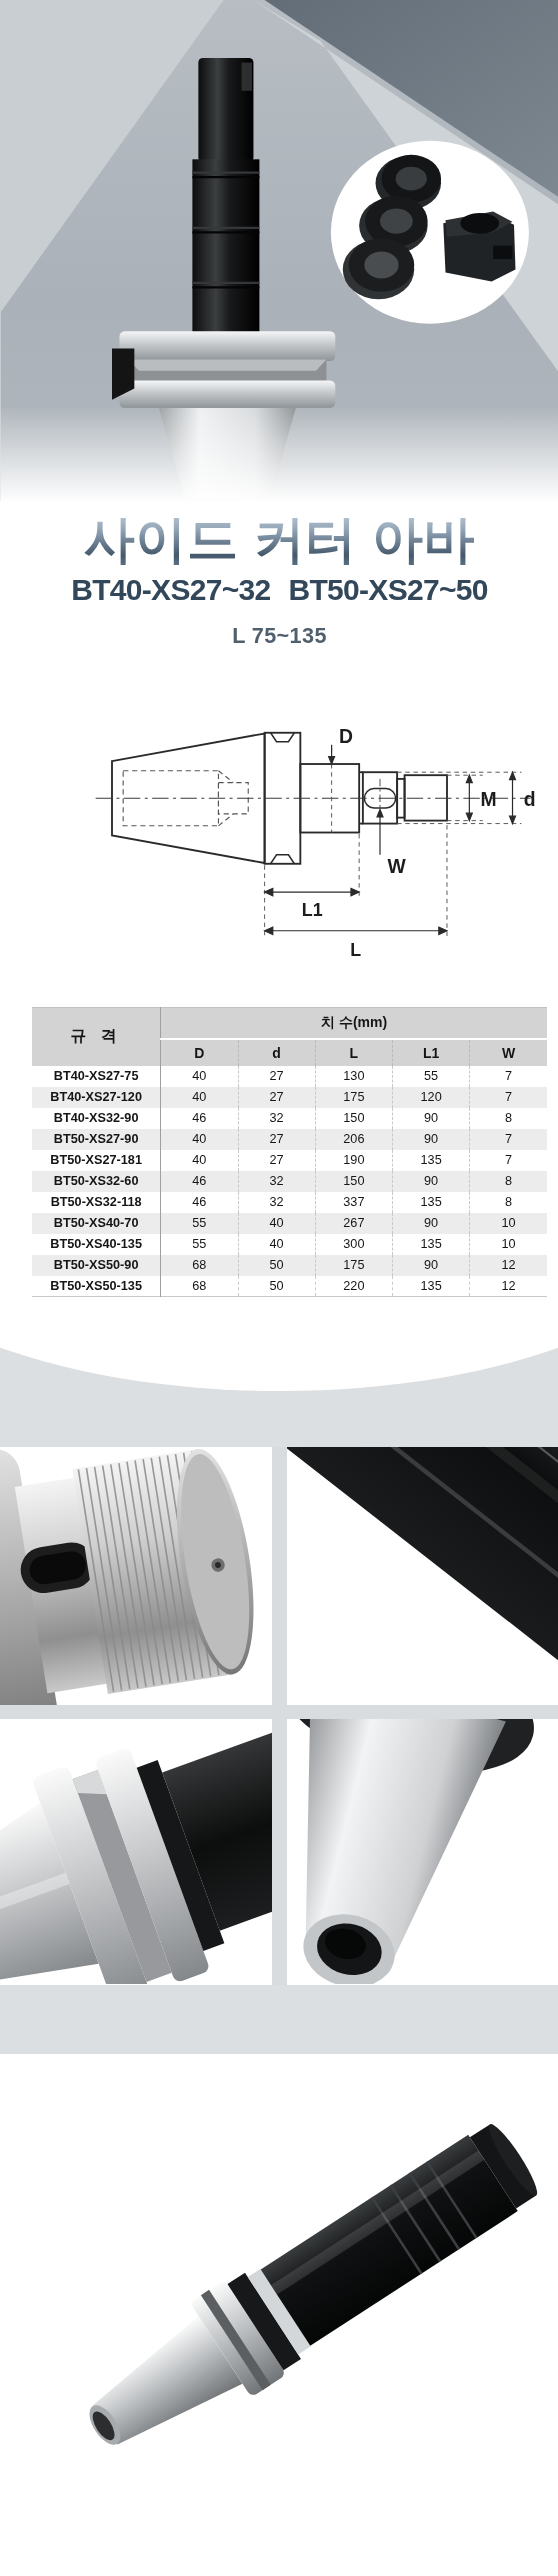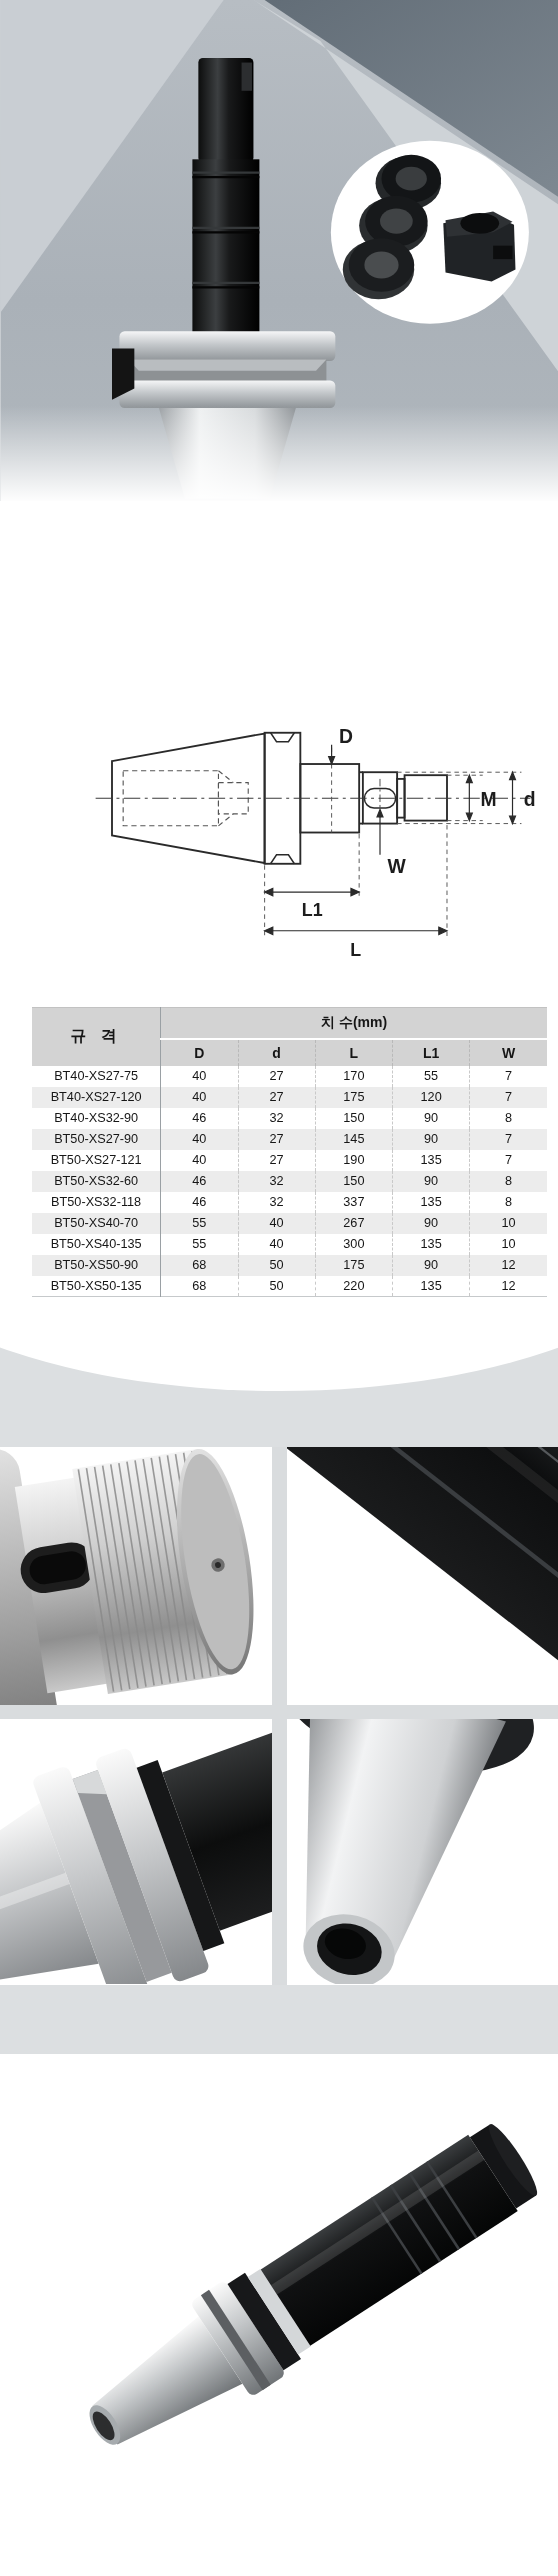--- a/index.html
+++ b/index.html
@@ -38,21 +38,21 @@
   .spec-table col.c-spec { width:25%; }
   .spec-table col.c-dim { width:15%; }
   .spec-table th, .spec-table td { text-align:center; vertical-align:middle; color:#161616; }
   .th-spec { background:#d3d3d3; font-size:15.6px; font-weight:bold; letter-spacing:5.2px;
     border-right:0.7px solid #9aa0a4; }
   .th-dim-group { background:#d3d3d3; font-size:14px; font-weight:bold; height:31px;
     border-bottom:2.2px solid #ffffff; }
   .th-dim { background:#d3d3d3; font-size:14px; font-weight:bold; height:27px; }
   .th-dim + .th-dim { border-left:0.7px dashed #b9b9b9; }
   .spec-table tbody td { height:21px; font-size:12.7px; }
-  .spec-table tbody td.spec-cell { font-weight:normal; border-right:0.7px solid #9aa0a4; }
+  .spec-table tbody td.spec-cell { font-weight:bold; border-right:0.7px solid #9aa0a4; }
   .spec-table tbody td.dim-cell + td.dim-cell { border-left:0.7px dashed #c9c9c9; }
   .spec-table tbody tr:nth-child(even) td { background:#ececec; }
 
   
   .divider-arc { position:absolute; top:1346px; left:0; width:559px; height:101px;
     background:#dcdfe1; overflow:hidden; }
   .divider-arc .arc { position:absolute; top:-298px; left:-25%; width:150%; height:343px;
     background:#ffffff; border-radius:50%; }
   .divider-flat { position:absolute; top:1985px; left:0; width:559px; height:69px; background:#dcdfe1; }
 
@@ -158,20 +158,27 @@
           <path d="M598,296 L662,284 L688,298 L662,312 L600,318 Z" fill="#2e3134"></path>
           <ellipse cx="644" cy="300" rx="26" ry="14" fill="#0c0d0e"></ellipse>
           <rect x="662" y="330" width="26" height="18" fill="#0c0d0e"></rect>
         </g>
       </g>
 
       <rect x="0" y="545" width="750" height="128" fill="url(#fadeg)"></rect>
     </svg>
   </div>
 
+  <div class="title-block">
+    <div class="hero-title">사이드 커터 아바</div>
+    <div class="hero-subtitle">
+      <span class="model">BT40-XS27~32</span><span class="model">BT50-XS27~50</span>
+    </div>
+    <div class="range-label">L 75~135</div>
+  </div>
 
   <svg class="drawing-svg" viewBox="0 940 750 360">
     <g fill="none" stroke="#2a2a2a" stroke-width="2.5">
 
       <polygon points="150,1022 355,985 355,1159 150,1122"></polygon>
 
       <rect x="355" y="984" width="48" height="176"></rect>
       <polyline points="363,984 371,996 387,996 395,984" stroke-width="2"></polyline>
       <polyline points="363,1160 371,1148 387,1148 395,1160" stroke-width="2"></polyline>
 
@@ -259,21 +266,21 @@
         <th class="th-dim">L</th>
         <th class="th-dim">L1</th>
         <th class="th-dim">W</th>
       </tr>
     </thead>
     <tbody>
       <tr>
         <td class="spec-cell">BT40-XS27-75</td>
         <td class="dim-cell">40</td>
         <td class="dim-cell">27</td>
-        <td class="dim-cell">170</td>
+        <td class="dim-cell">130</td>
         <td class="dim-cell">55</td>
         <td class="dim-cell">7</td>
       </tr>
       <tr>
         <td class="spec-cell">BT40-XS27-120</td>
         <td class="dim-cell">40</td>
         <td class="dim-cell">27</td>
         <td class="dim-cell">175</td>
         <td class="dim-cell">120</td>
         <td class="dim-cell">7</td>
@@ -283,26 +290,26 @@
         <td class="dim-cell">46</td>
         <td class="dim-cell">32</td>
         <td class="dim-cell">150</td>
         <td class="dim-cell">90</td>
         <td class="dim-cell">8</td>
       </tr>
       <tr>
         <td class="spec-cell">BT50-XS27-90</td>
         <td class="dim-cell">40</td>
         <td class="dim-cell">27</td>
-        <td class="dim-cell">145</td>
+        <td class="dim-cell">206</td>
         <td class="dim-cell">90</td>
         <td class="dim-cell">7</td>
       </tr>
       <tr>
-        <td class="spec-cell">BT50-XS27-121</td>
+        <td class="spec-cell">BT50-XS27-181</td>
         <td class="dim-cell">40</td>
         <td class="dim-cell">27</td>
         <td class="dim-cell">190</td>
         <td class="dim-cell">135</td>
         <td class="dim-cell">7</td>
       </tr>
       <tr>
         <td class="spec-cell">BT50-XS32-60</td>
         <td class="dim-cell">46</td>
         <td class="dim-cell">32</td>

